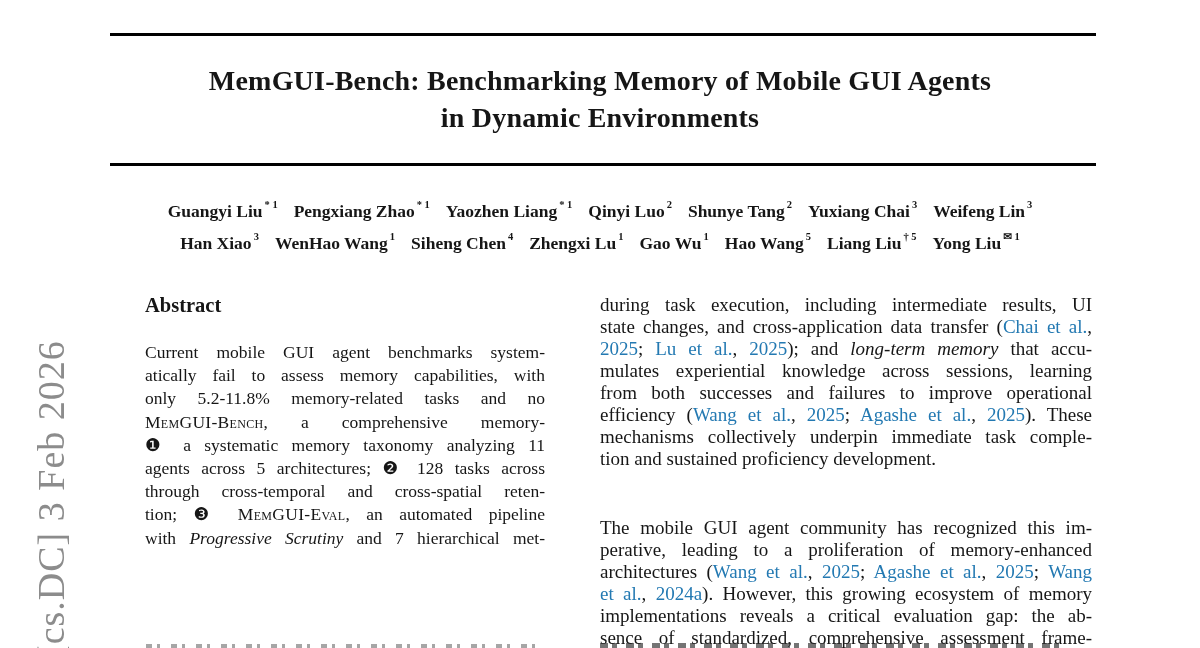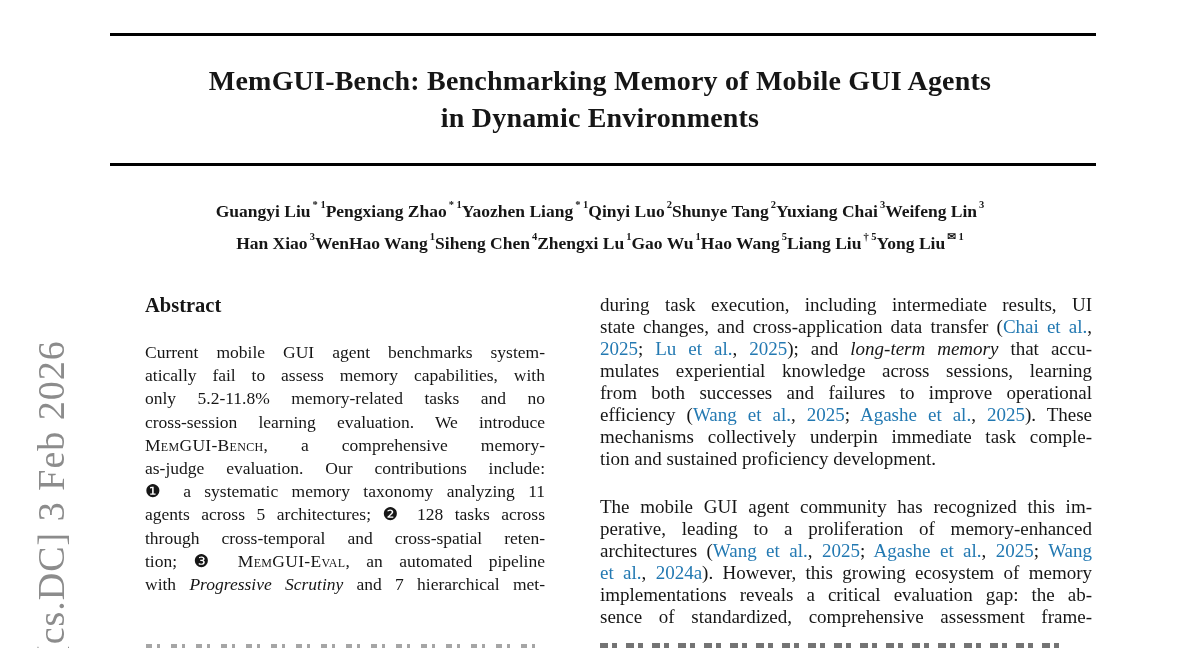--- a/index.html
+++ b/index.html
@@ -10,31 +10,31 @@
   
   .rule{position:absolute;left:110px;width:986px;height:2.6px;background:#000;}
   .rule-top{top:33px;}
   .rule-mid{top:163px;}
   
   .title{position:absolute;left:0;top:62px;width:1200px;text-align:center;
          font-size:28px;font-weight:bold;line-height:37px;letter-spacing:0.2px;}
   
   .authors{position:absolute;left:90px;top:193px;width:1020px;text-align:center;
            font-size:17.5px;font-weight:bold;line-height:28px;}
-  .author{white-space:nowrap;margin:0 0;display:inline-block;}
+  .author{white-space:nowrap;margin:0 8px;display:inline-block;}
   .author sup{font-size:0.6em;font-weight:bold;position:relative;top:-0.15em;margin-left:2px;}
   
   .abstract-heading{position:absolute;left:145px;top:292px;width:400px;
                     font-size:20.5px;font-weight:bold;line-height:26px;}
   .abstract-body{position:absolute;left:145px;top:341px;width:400px;font-size:17.5px;}
   .abstract-body .line{line-height:23.2px;}
   
   .right-col{position:absolute;left:600px;top:294px;width:492px;font-size:19px;}
   .right-col .line{line-height:22px;}
-  .right-col .para + .para{margin-top:26px;}
+  .right-col .para + .para{margin-top:47px;}
   
   .line{text-align:justify;text-align-last:justify;white-space:normal;overflow:hidden;}
   .line.last{text-align-last:left;}
   
   .seg-sc{font-variant:small-caps;letter-spacing:0.3px;}
   .seg-i{font-style:italic;}
   .seg-b{font-weight:normal;}
   .seg-c{color:var(--cite,#2379b2);}
   
   .arxiv-stamp{
@@ -71,23 +71,21 @@
   <div class="authors">
     <div class="author-line" id="author-line1"><span class="author"><span>Guangyi Liu</span><sup>* 1</sup></span><span class="author"><span>Pengxiang Zhao</span><sup>* 1</sup></span><span class="author"><span>Yaozhen Liang</span><sup>* 1</sup></span><span class="author"><span>Qinyi Luo</span><sup>2</sup></span><span class="author"><span>Shunye Tang</span><sup>2</sup></span><span class="author"><span>Yuxiang Chai</span><sup>3</sup></span><span class="author"><span>Weifeng Lin</span><sup>3</sup></span></div>
     <div class="author-line" id="author-line2"><span class="author"><span>Han Xiao</span><sup>3</sup></span><span class="author"><span>WenHao Wang</span><sup>1</sup></span><span class="author"><span>Siheng Chen</span><sup>4</sup></span><span class="author"><span>Zhengxi Lu</span><sup>1</sup></span><span class="author"><span>Gao Wu</span><sup>1</sup></span><span class="author"><span>Hao Wang</span><sup>5</sup></span><span class="author"><span>Liang Liu</span><sup>† 5</sup></span><span class="author"><span>Yong Liu</span><sup>✉ 1</sup></span></div>
   </div>
 
   <div class="abstract-heading">Abstract</div>
   <div class="abstract-body" id="abstract-body">
       <div class="line"><span>Current mobile GUI agent benchmarks system-</span></div>
       <div class="line"><span>atically fail to assess memory capabilities, with</span></div>
       <div class="line"><span>only 5.2-11.8% memory-related tasks and no</span></div>
-      <div class="line"><span>cross-session learning evaluation. We introduce</span></div>
       <div class="line"><span class="seg-sc">MemGUI-Bench</span><span>, a comprehensive memory-</span></div>
-      <div class="line"><span>as-judge evaluation. Our contributions include:</span></div>
       <div class="line"><span>❶ a systematic memory taxonomy analyzing 11</span></div>
       <div class="line"><span>agents across 5 architectures; ❷ 128 tasks across</span></div>
       <div class="line"><span>through cross-temporal and cross-spatial reten-</span></div>
       <div class="line"><span>tion; ❸ </span><span class="seg-sc">MemGUI-Eval</span><span>, an automated pipeline</span></div>
       <div class="line"><span>with </span><span class="seg-i">Progressive Scrutiny</span><span> and 7 hierarchical met-</span></div>
     </div>
 
   <div class="right-col" id="right-col">
       <div class="para">
         <div class="line"><span>during task execution, including intermediate results, UI</span></div>

